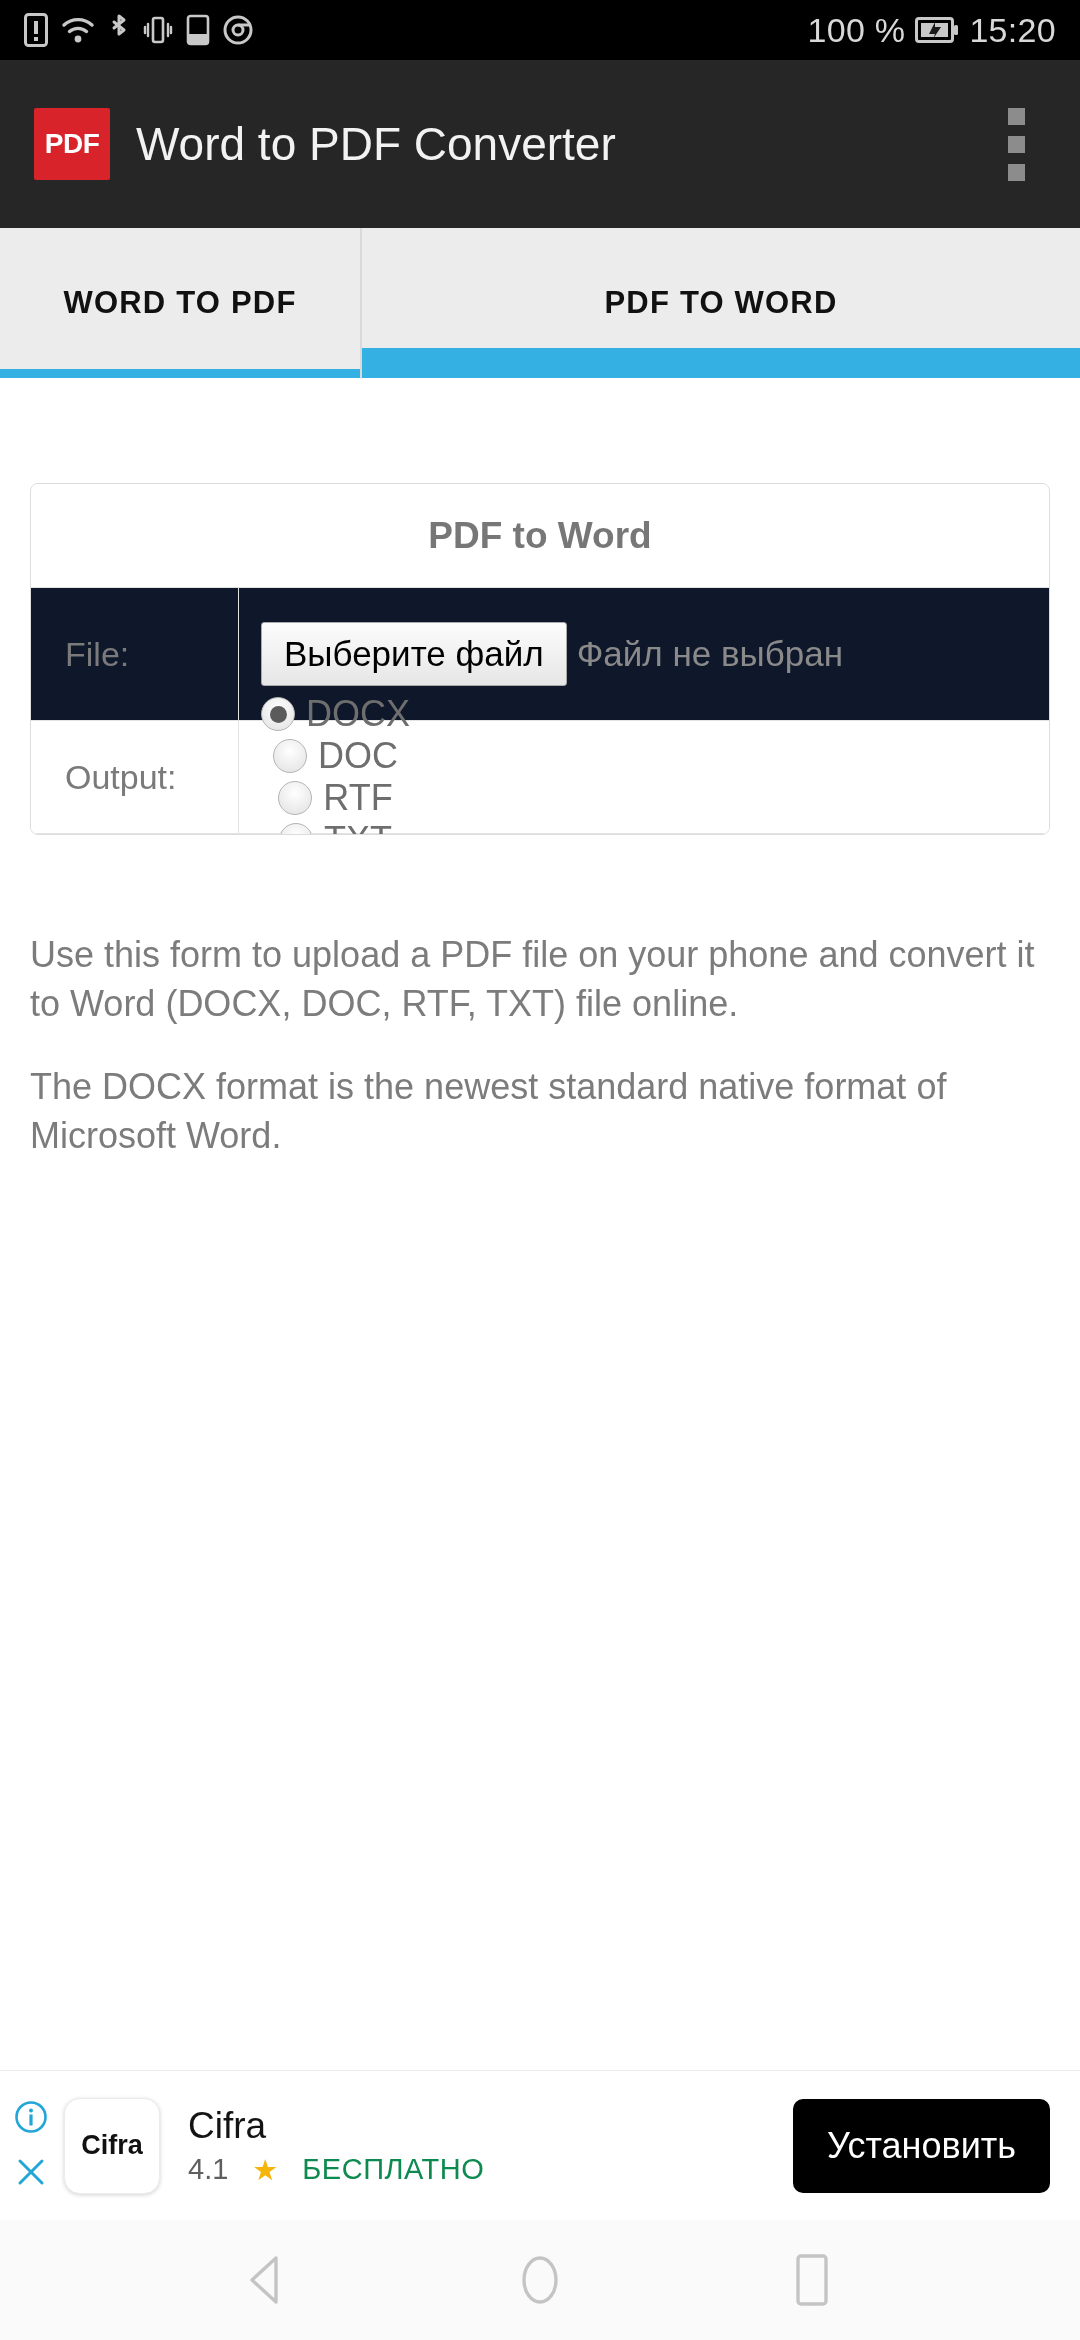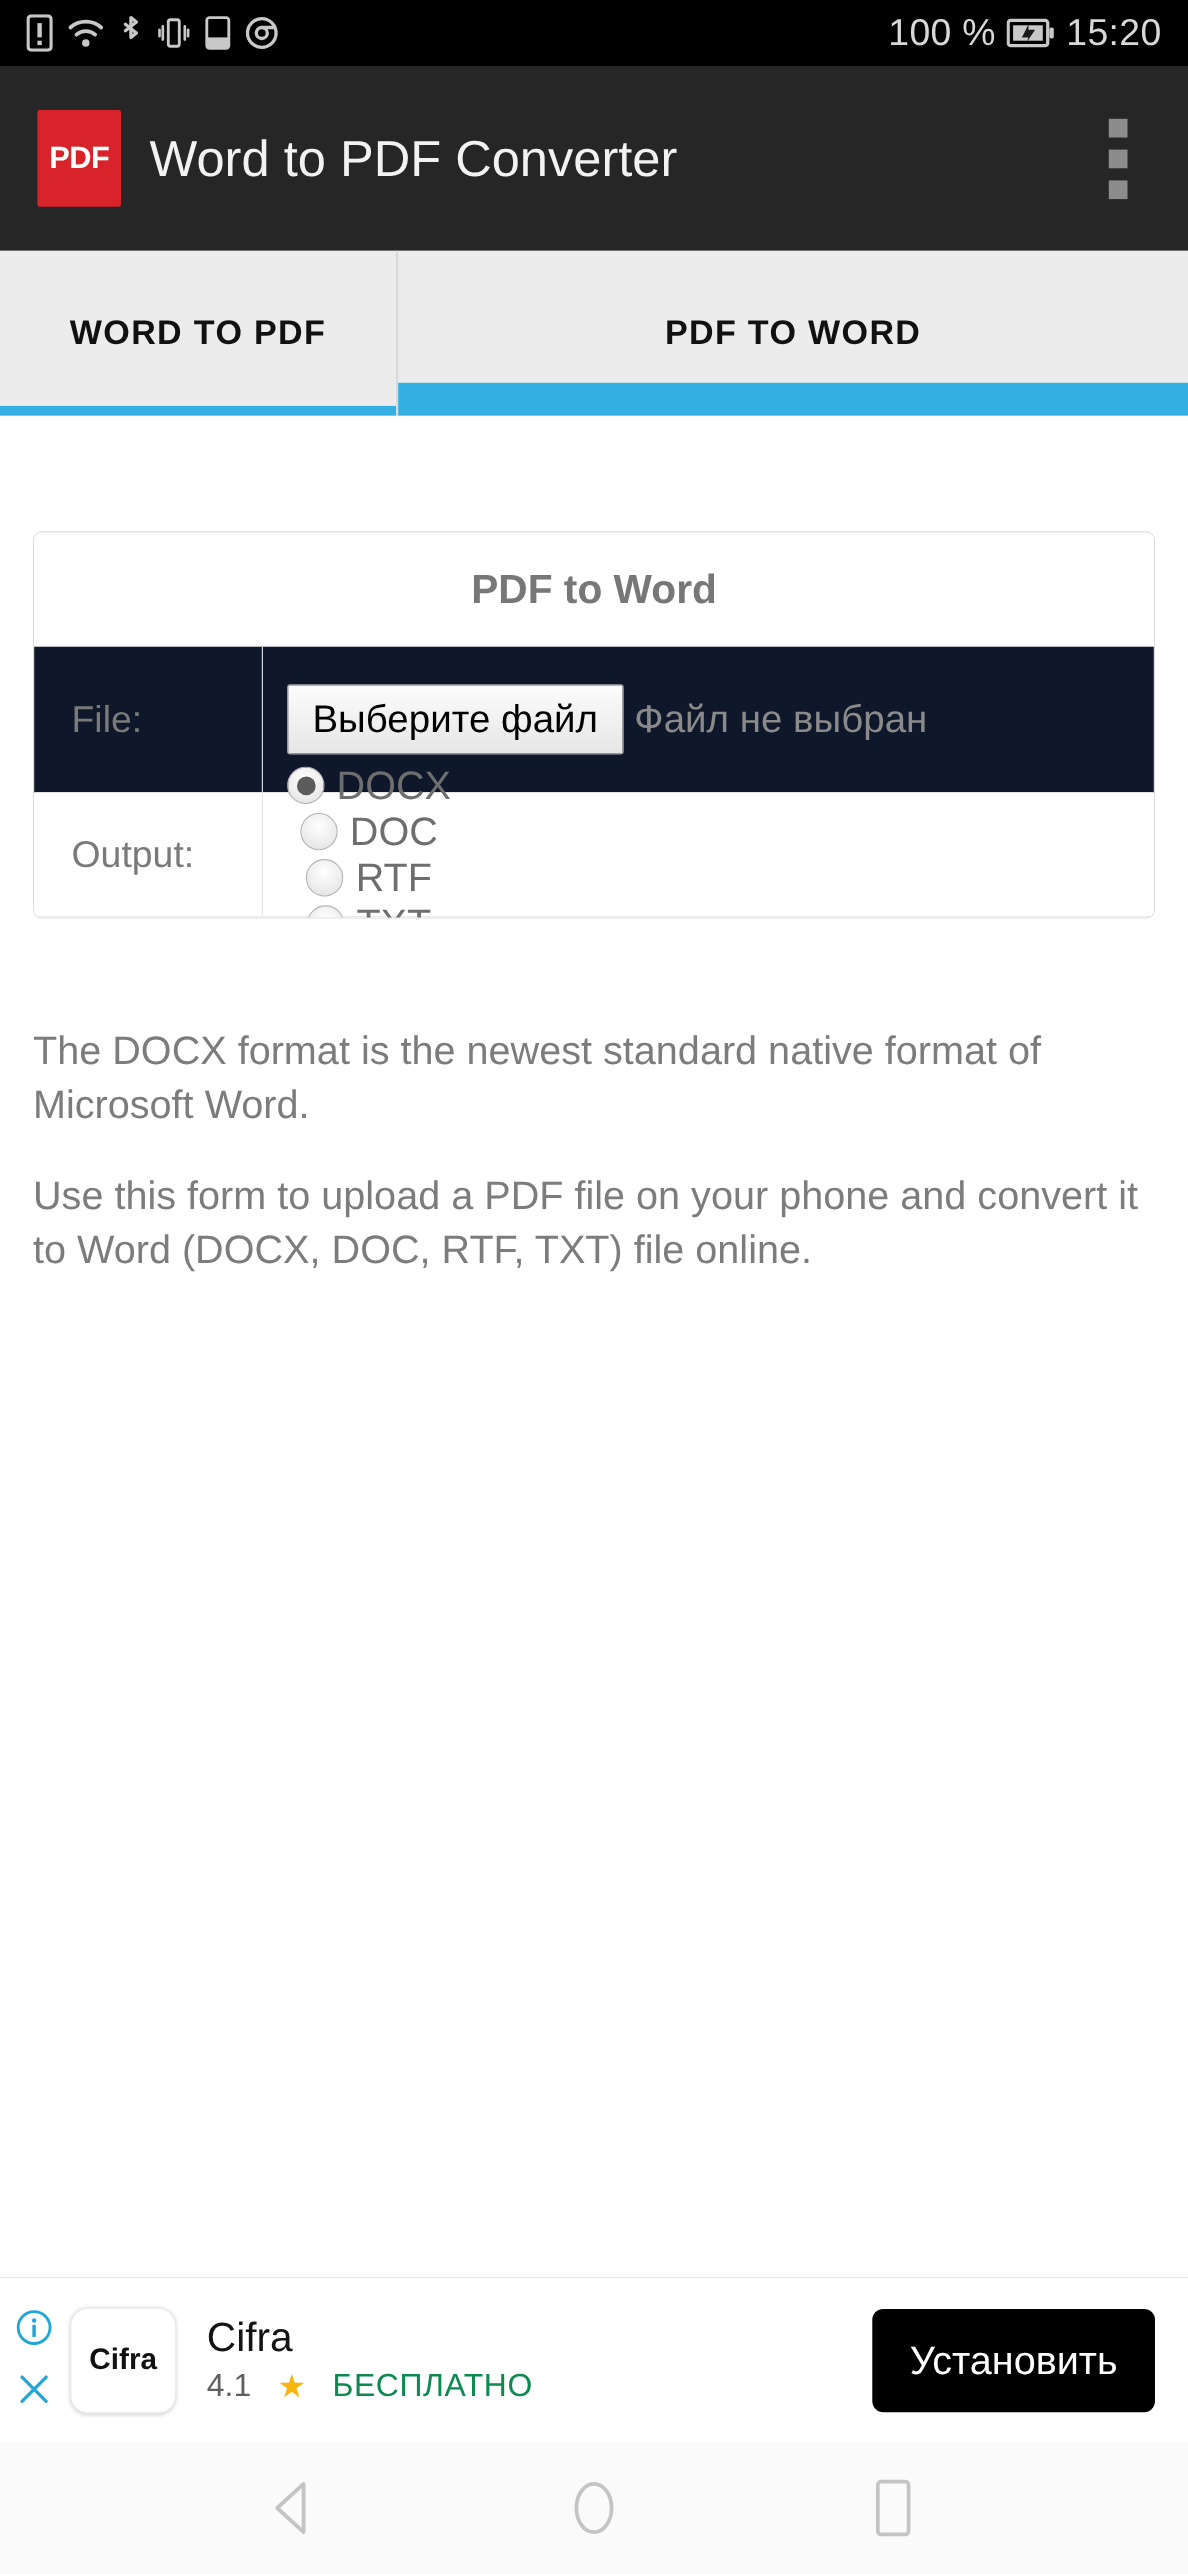--- a/index.html
+++ b/index.html
@@ -21,21 +21,21 @@
   .status-right { margin-left:auto; display:flex; align-items:center; gap:10px; }
   .sb-text { font-size:34px; color:#d8d8d8; letter-spacing:0.3px; }
   .sb-icon { display:inline-flex; align-items:center; justify-content:center; }
 
   
   .app-bar {
     position:absolute; top:60px; left:0; width:1080px; height:168px;
     background:#262626; display:flex; align-items:center; padding:0 34px;
   }
   .pdf-logo {
-    width:76px; height:88px; background:#d8232a; border-radius:2px;
+    width:76px; height:72px; background:#d8232a; border-radius:2px;
     display:flex; align-items:center; justify-content:center;
     color:#fff; font-size:28px; font-weight:bold; letter-spacing:-0.5px;
   }
   .app-title {
     margin-left:26px; color:#f2f2f2; font-size:46px; font-weight:400;
     white-space:nowrap;
   }
   .overflow-menu {
     margin-left:auto; width:60px; height:92px;
     display:flex; flex-direction:column; align-items:center;
@@ -276,22 +276,22 @@
               <span class="radio-dot"></span>
               <span class="radio-label">TXT</span>
             </label>
           </div>
         </div>
       </div>
 
     </div>
 
     <div class="paragraphs">
+      <p class="paragraph">Use this form to upload a PDF file on your phone and convert it to Word (DOCX, DOC, RTF, TXT) file online.</p>
       <p class="paragraph">The DOCX format is the newest standard native format of Microsoft Word.</p>
-      <p class="paragraph">Use this form to upload a PDF file on your phone and convert it to Word (DOCX, DOC, RTF, TXT) file online.</p>
     </div>
 
   </div>
 
   <div class="ad-banner">
     <div class="ad-side">
       <span class="ad-info-icon">
         <svg width="34" height="34" viewBox="0 0 34 34">
             <circle cx="17" cy="17" r="14.5" fill="none" stroke="#22a6d8" stroke-width="2.6"></circle>
             <circle cx="17" cy="10.5" r="2" fill="#22a6d8"></circle>

